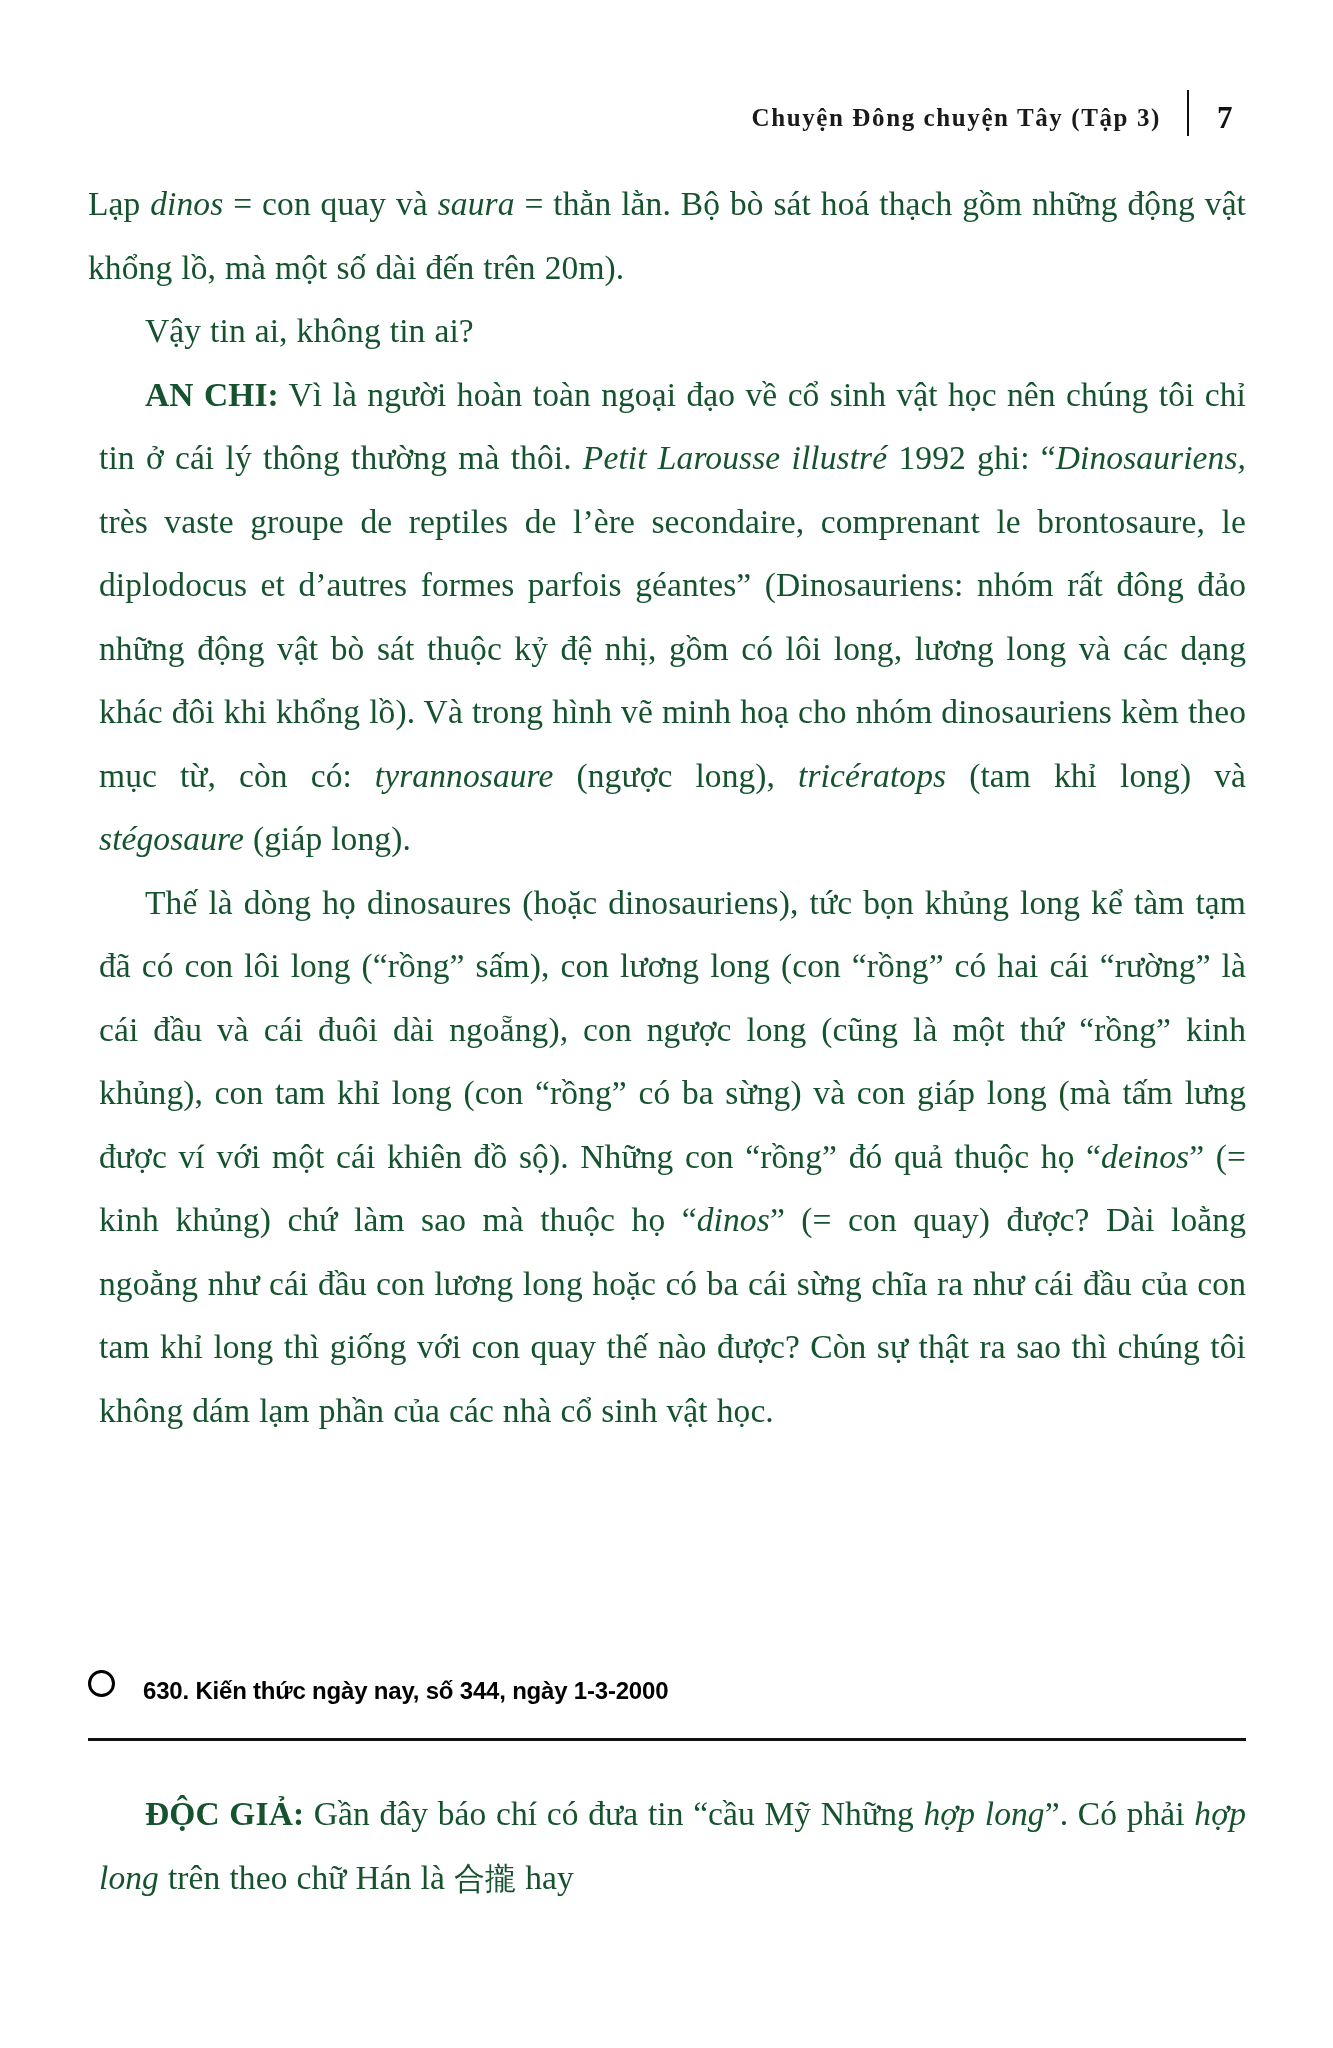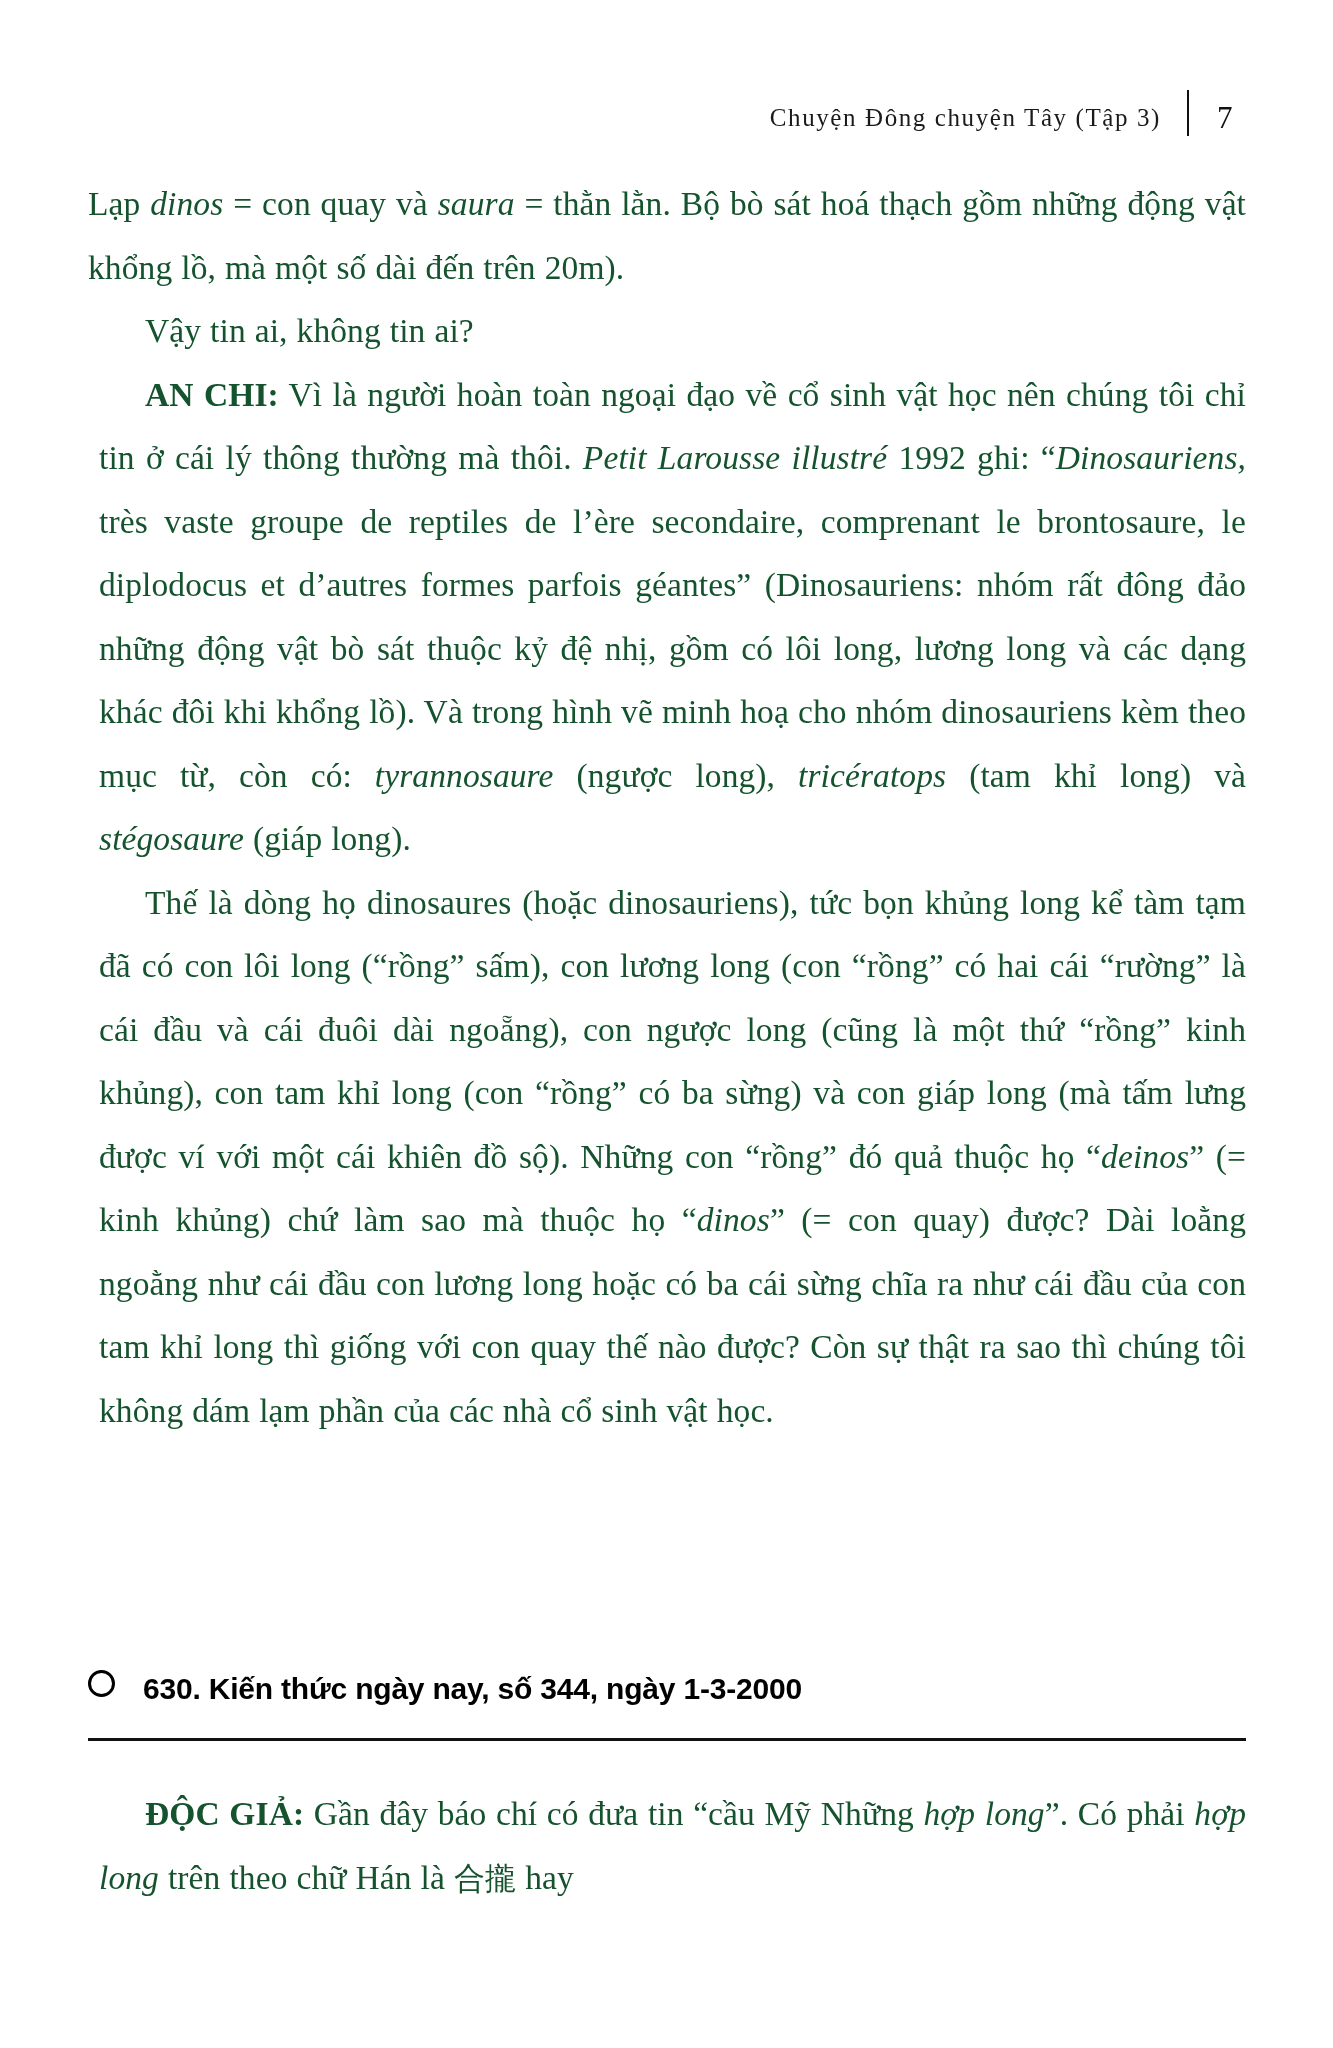--- a/index.html
+++ b/index.html
@@ -27,20 +27,21 @@
   
   .running-head {
     position: absolute;
     top: 96px;
     left: 90px;
     right: 90px;
     display: flex;
     align-items: center;
     justify-content: flex-end;
     height: 44px;
+    font-weight: bold;
   }
   .running-head-title {
     font-family: "Liberation Serif", "DejaVu Serif", serif;
     font-size: 25px;
     letter-spacing: 1.6px;
     color: #1a1a1a;
     white-space: nowrap;
   }
   .running-head-rule {
     width: 2px;
@@ -88,21 +89,21 @@
   
   .section-head {
     position: absolute;
     top: 1672px;
     left: 88px;
     width: 1158px;
     display: flex;
     align-items: baseline;
     font-family: "Liberation Sans", "DejaVu Sans", sans-serif;
     font-weight: bold;
-    font-size: 30px;
+    font-size: 24px;
     letter-spacing: -0.2px;
     color: #000;
   }
   .section-bullet {
     display: inline-block;
     width: 21px;
     height: 21px;
     border: 3px solid #000;
     border-radius: 50%;
     margin-right: 28px;

